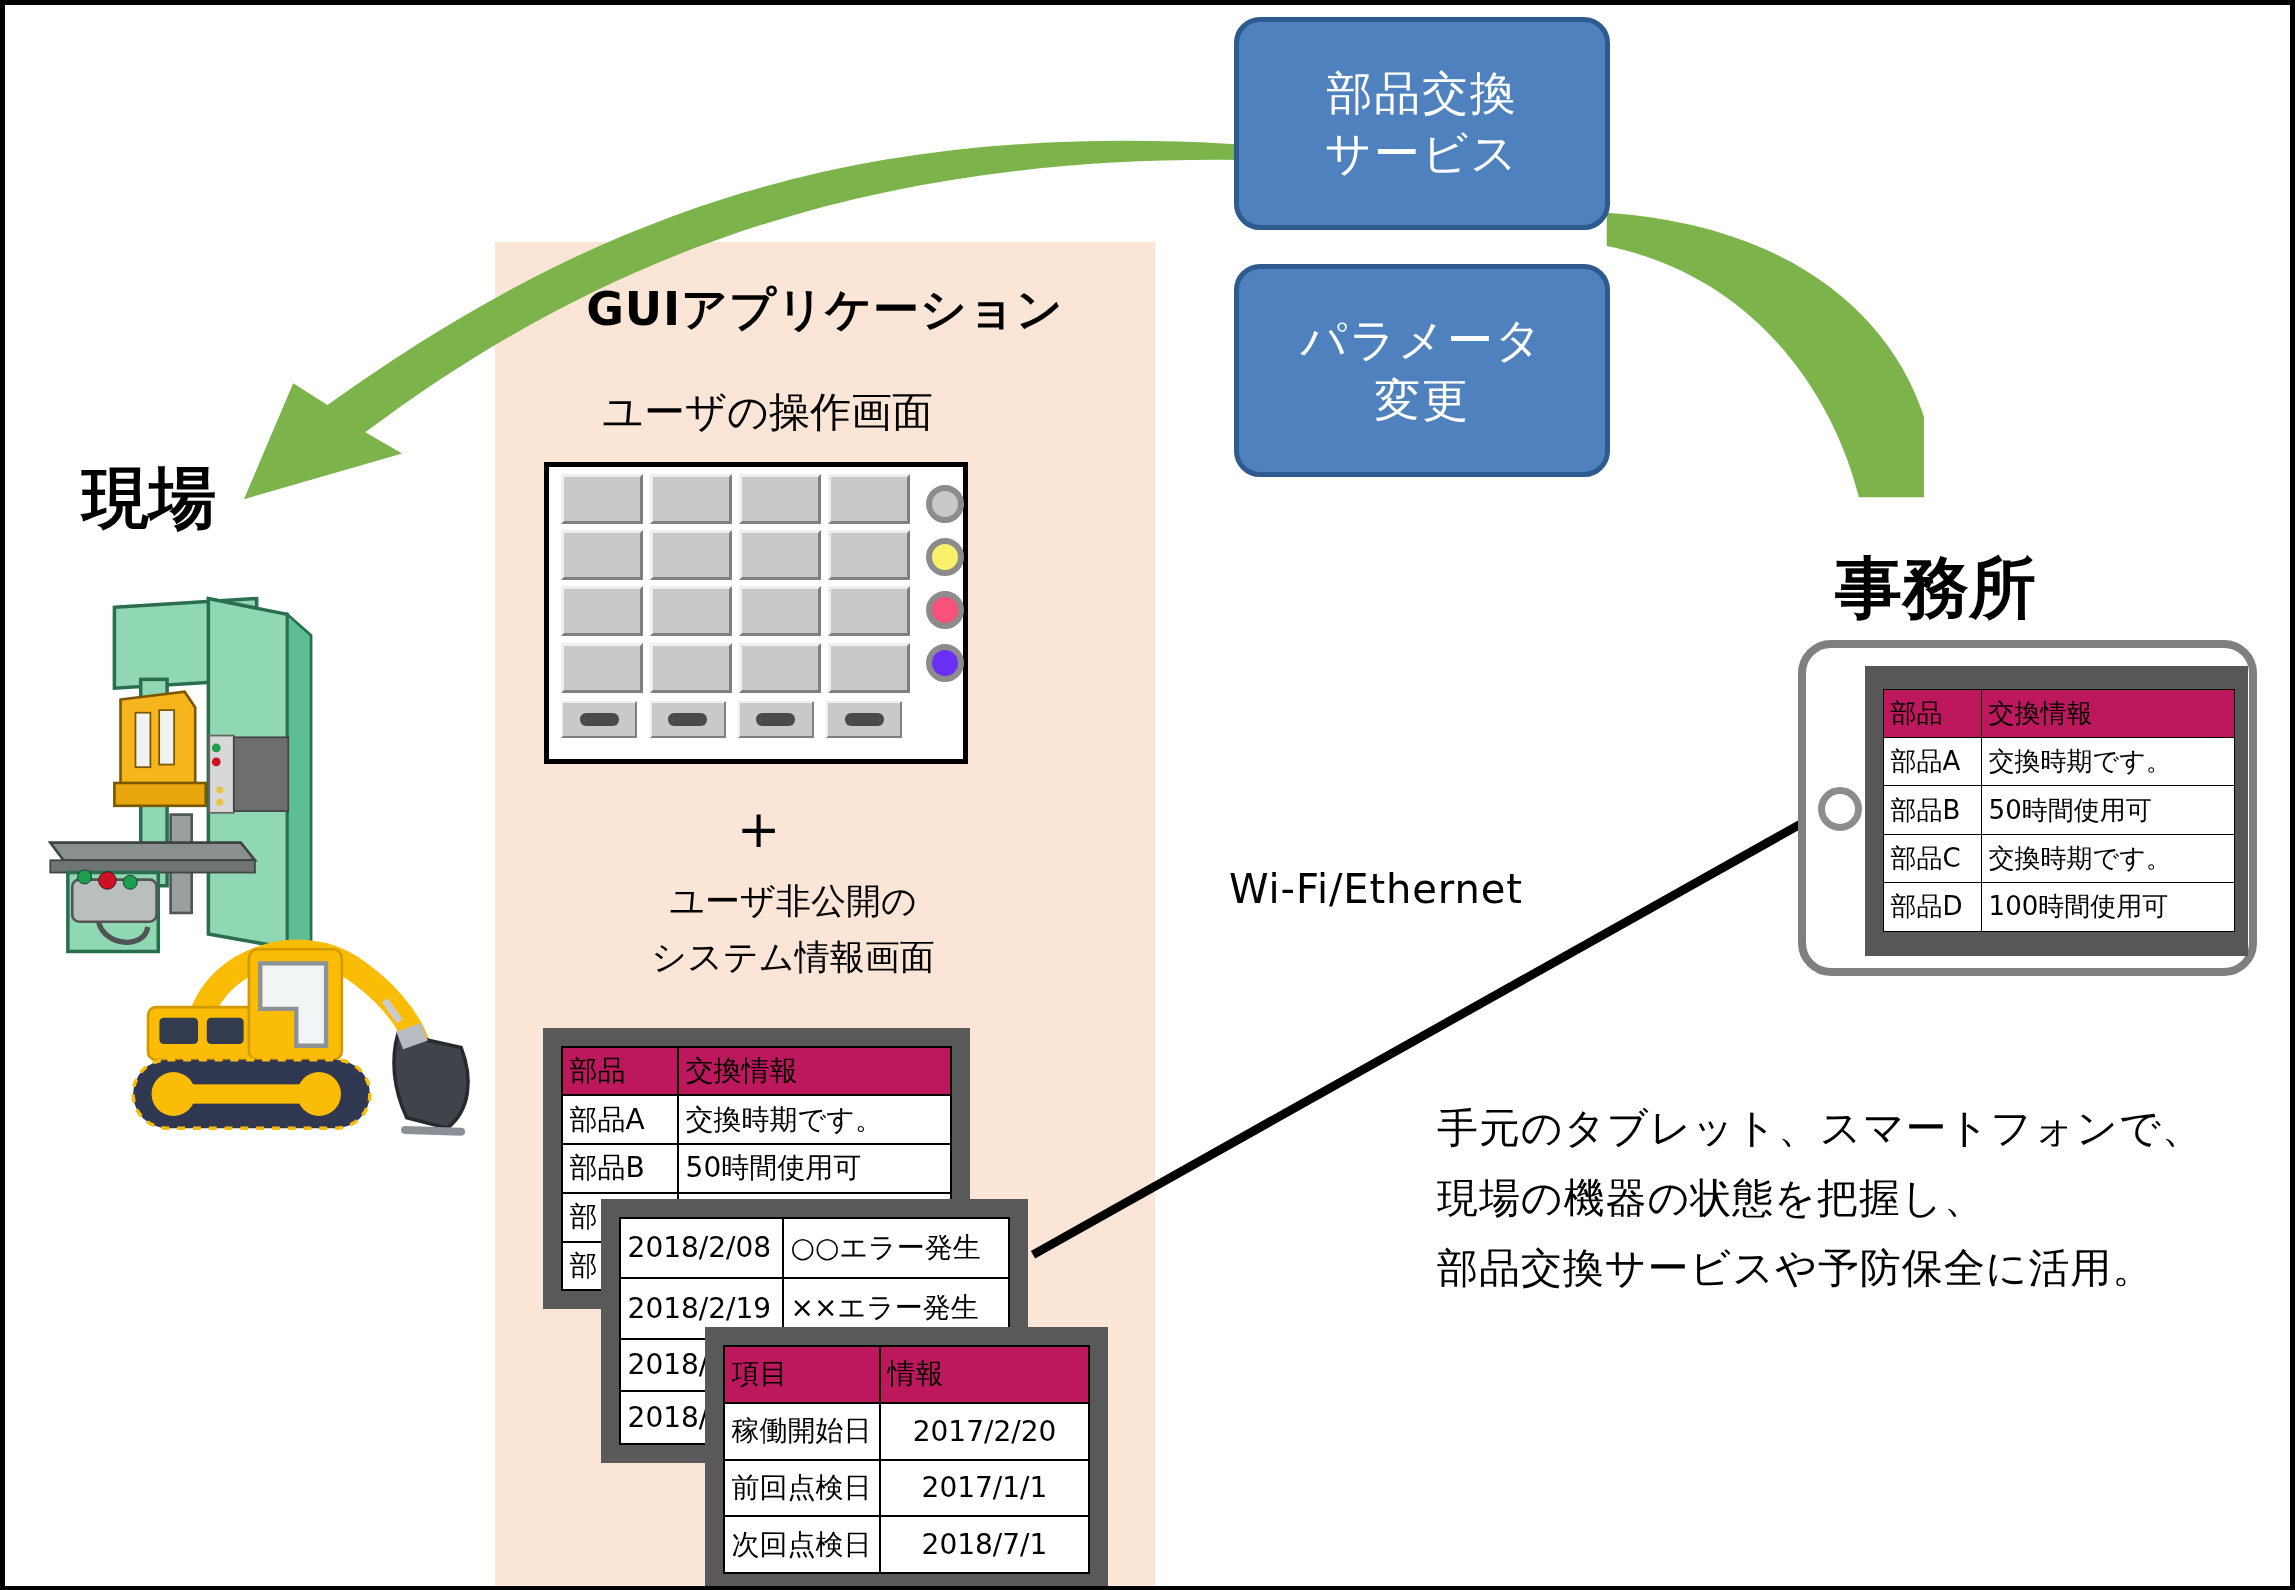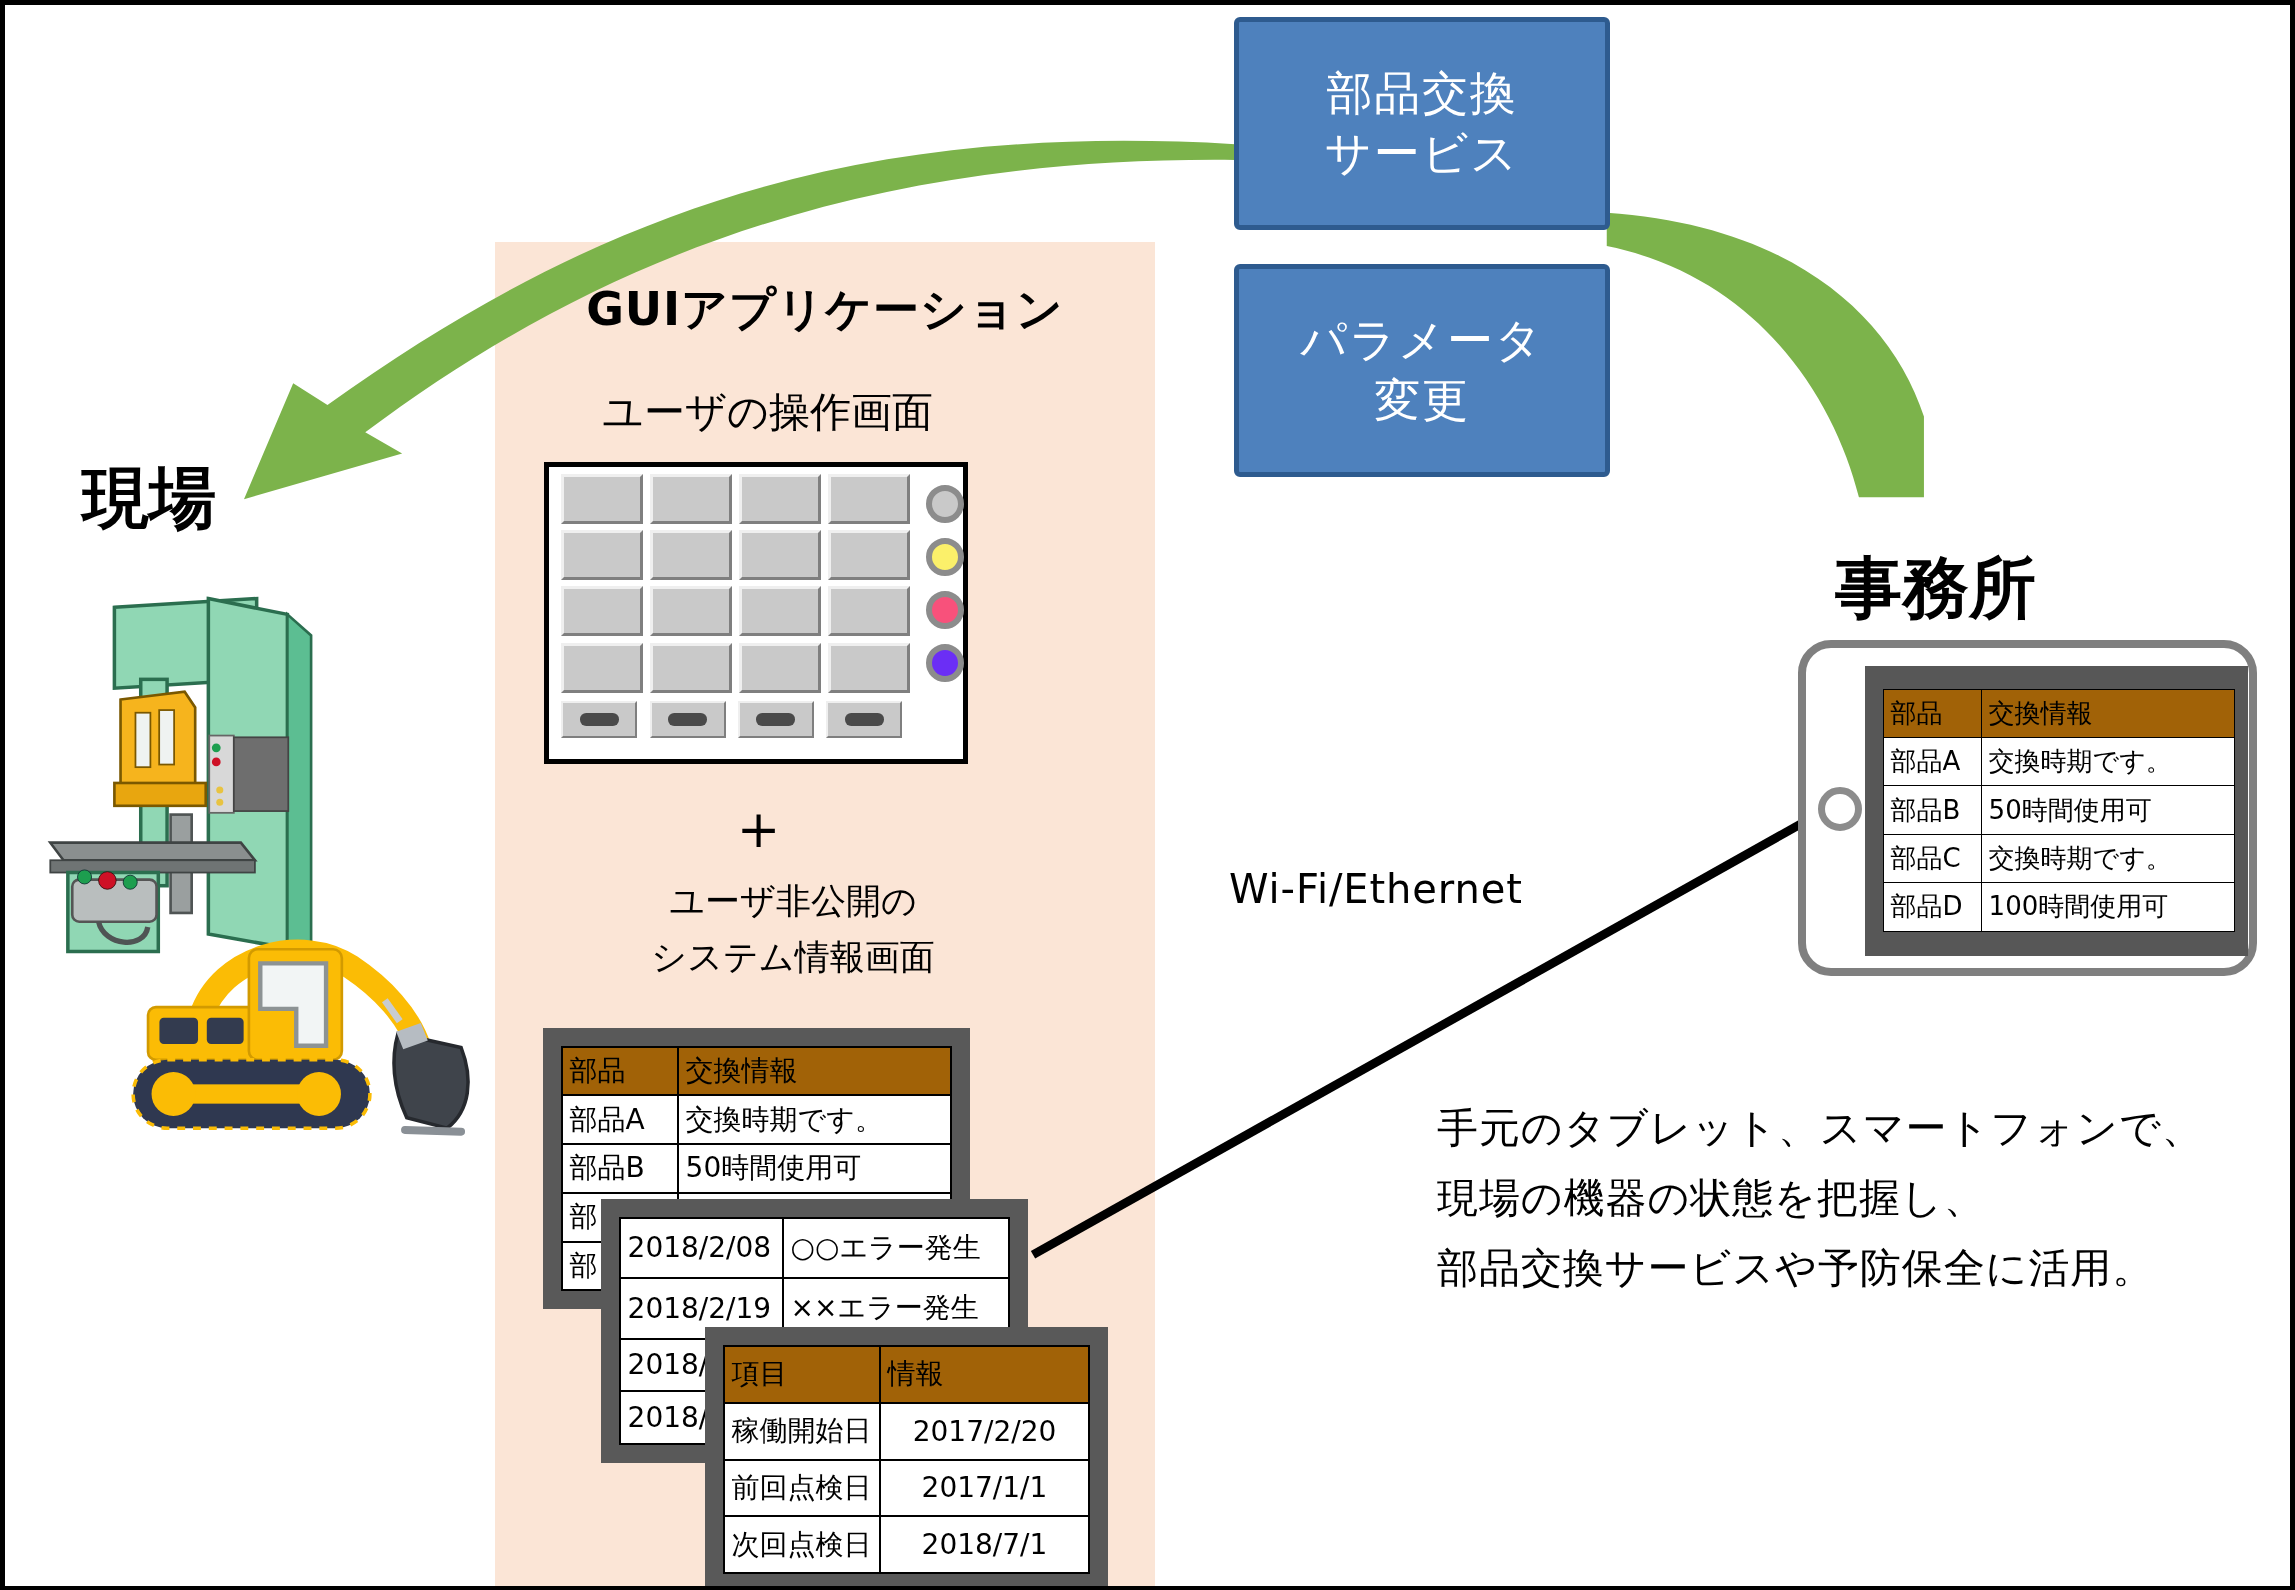--- a/index.html
+++ b/index.html
@@ -14,21 +14,21 @@
   
   .peach{left:490px; top:237px; width:660px; height:1353px; background:#FBE5D6; z-index:1;}
 
   
   .swoosh{left:0;top:0;width:2295px;height:1591px;z-index:2;pointer-events:none;}
   .connector{left:0;top:0;width:2295px;height:1591px;z-index:3;pointer-events:none;}
 
   
   .bluebox{
     width:376px; height:213px; background:#4E81BD; border:5.3px solid #2E5B8F;
-    border-radius:6px; box-sizing:border-box; z-index:4;
+    border-radius:26px; box-sizing:border-box; z-index:4;
     display:flex; align-items:center; justify-content:center;
     color:#fff; font-size:46px; line-height:1.3; text-align:center; letter-spacing:1.8px;
   }
   .box-service{left:1229px; top:12.3px;}
   .box-parameter{left:1229px; top:259px;}
 
   
   .big-label{font-size:67px; font-weight:700; z-index:5;}
   .site-label{left:77px; top:448px;}
   .office-label{left:1830px; top:538px;}
@@ -54,21 +54,21 @@
   .fblob{width:39px; height:12.3px; background:#4A4A4A; border-radius:6.2px;}
 
   
   .tframe{background:#595959; padding:17.6px; box-sizing:border-box;}
   .t-parts{left:538px; top:1023px; width:427px; height:281px; z-index:6;}
   .t-error{left:596px; top:1194px; width:427px; height:264px; z-index:7;}
   .t-info {left:700px; top:1322px; width:403px; height:265px; z-index:8;}
   .dtable{width:100%; height:100%; border-collapse:collapse; background:#fff; table-layout:fixed;}
   .dtable th,.dtable td{border:2.6px solid #000; font-size:28px; font-weight:500; padding:0 7px;
     white-space:nowrap; overflow:hidden; text-align:left; vertical-align:middle;}
-  .dtable th{background:#a16207;margin-top:11px;}
+  .dtable th{background:#be185d;margin-top:11px;}
   .t-info td.val{text-align:center;}
 
   
   .tablet{left:1793px; top:635px; width:459px; height:336px; background:#fff; border:8px solid #7F7F7F;
     border-radius:33px; box-sizing:border-box; z-index:5;}
   .tablet-screen{left:59px; top:17.6px; width:383px; height:290px; background:#575757;}
   .home-btn{left:12.3px; top:139px; width:30px; height:30px; background:#fff; border:7px solid #8C8C8C; border-radius:50%;}
   .t-tablet{left:17.6px; top:23px; width:352px; height:243px; background:#fff;}
   .t-tablet .dtable th,.t-tablet .dtable td{font-size:26px; border-width:1.8px;}
 

